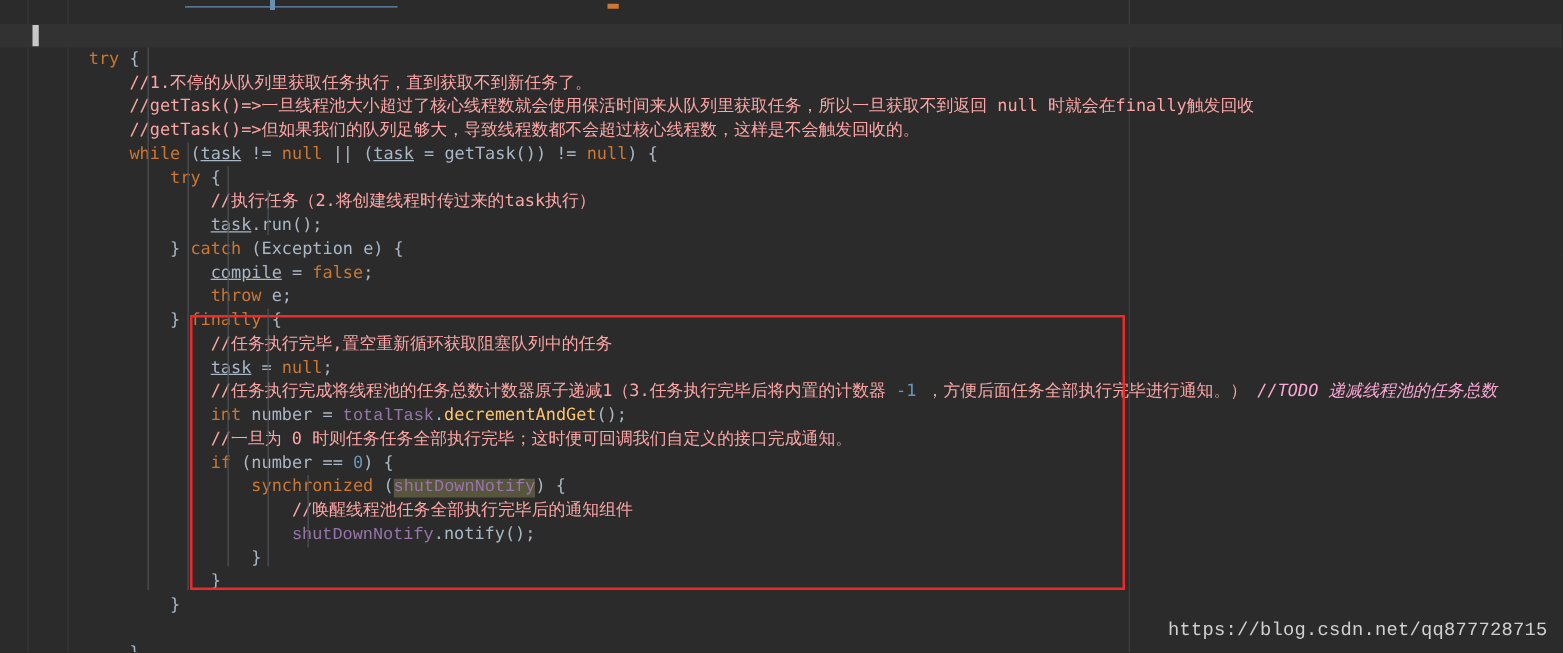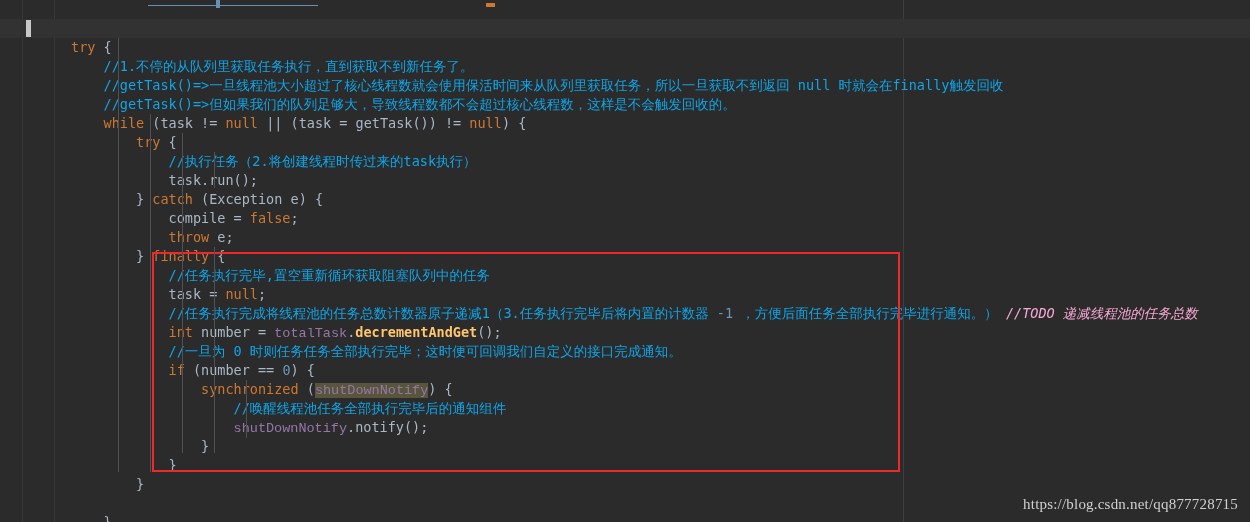--- a/index.html
+++ b/index.html
@@ -70,26 +70,26 @@
 
   
   .indent-guide {
     position: absolute;
     width: 1px;
     background: #4e5254;
   }
 
   
   .kw       { color: #cc7832; }
-  .cmt      { color: #0ea5e9; }
+  .cmt      { color: #fca5a5; }
   .todo     { color: #f9a8d4; font-style: italic; }
   .num      { color: #6897bb; }
   .fld      { color: #9876aa; font-family: Liberation Mono, monospace; }
-  .lvar-u   { color: #a9b7c6; }
-  .mth      { color: #ffc66d; font-weight: bold; }
+  .lvar-u   { color: #a9b7c6; text-decoration: underline; }
+  .mth      { color: #ffc66d; }
   .plain    { color: #a9b7c6; }
   .brace    { color: #a9b7c6; }
   .hl       { background: #57553b; }
 
   
   .clip-rule { position: absolute; background: #6a8fb5; }
   .clip-orange { position: absolute; background: #cc7832; }
 
   
   .redbox {
@@ -97,21 +97,21 @@
     border: 2px solid #ef2929;
     box-sizing: border-box;
     pointer-events: none;
   }
 
   
   .watermark {
     position: absolute;
     right: 12px;
     bottom: 8px;
-    font-family: Liberation Serif, serif;
+    font-family: Liberation Mono, monospace;
     font-size: 15px;
     color: #d0d0d0;
     letter-spacing: 0.2px;
   }
 </style>
 </head>
 <body>
 
 <div id="app">
 

